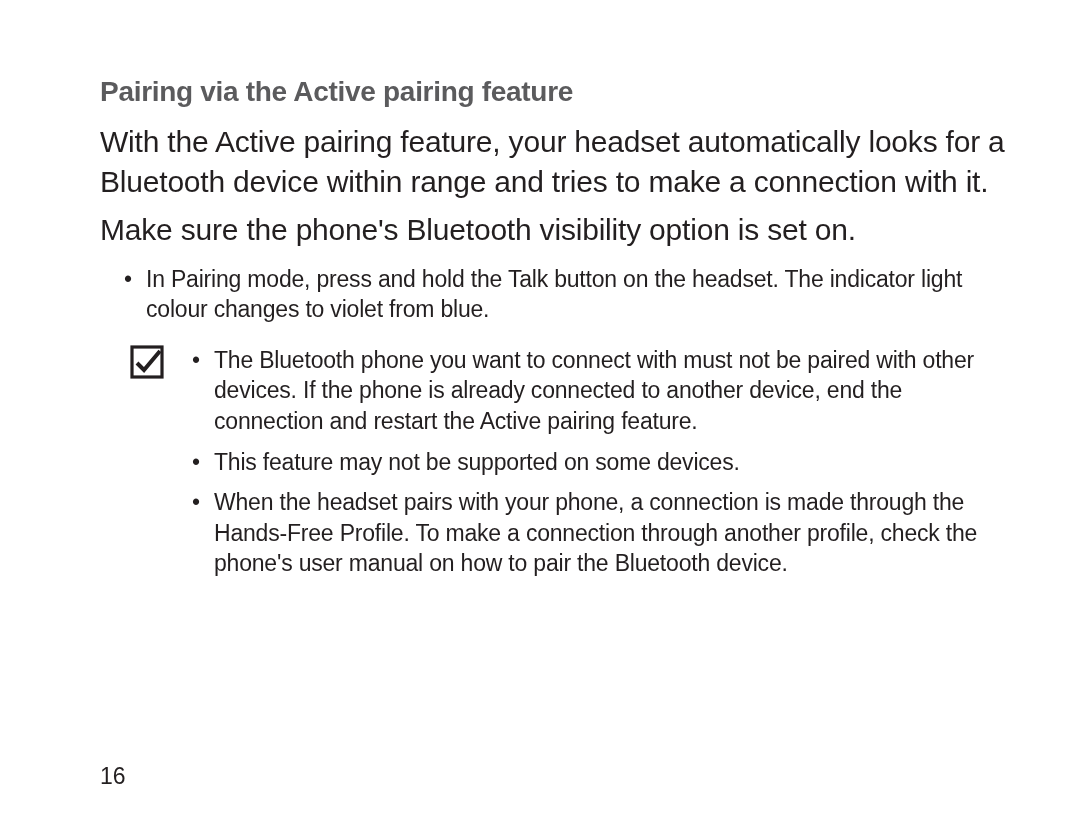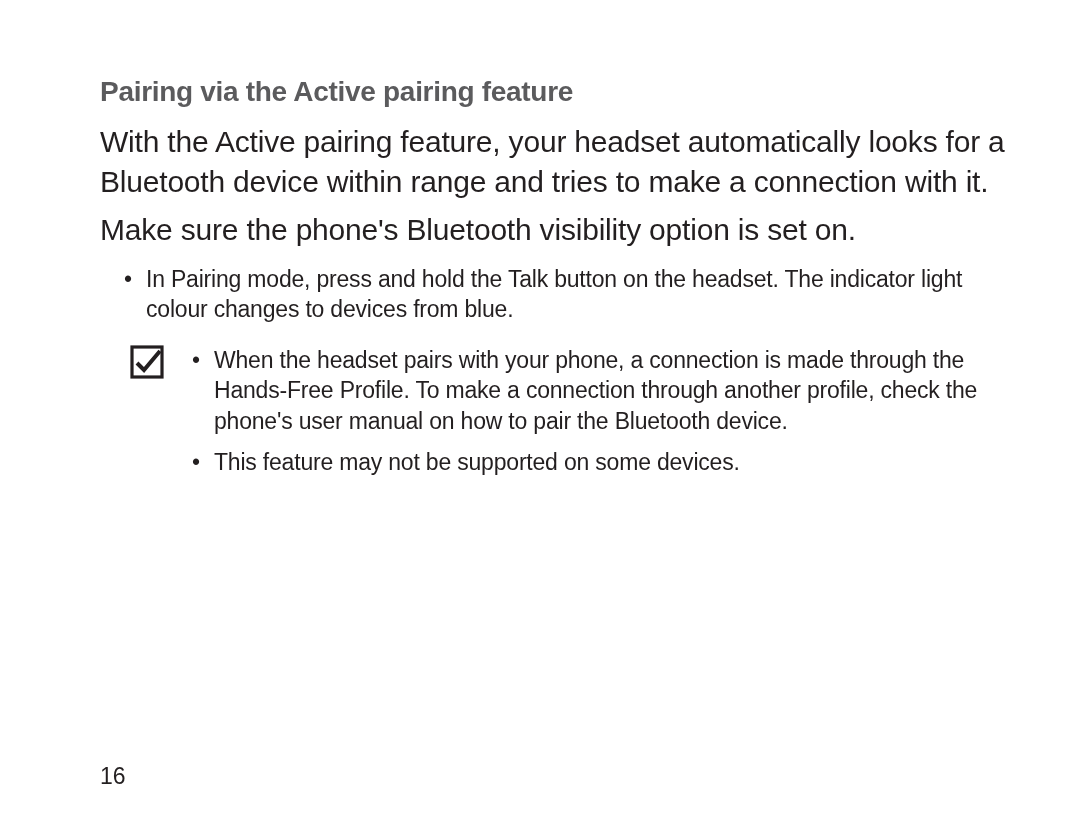--- a/index.html
+++ b/index.html
@@ -98,31 +98,32 @@
 <div class="page">
 
   <h2 class="heading">Pairing via the Active pairing feature</h2>
 
   <p class="intro">
     <span>With the Active pairing feature, your headset automatically looks for a Bluetooth device within range and tries to make a connection with it.</span>
     <span class="line2">Make sure the phone's Bluetooth visibility option is set on.</span>
   </p>
 
   <ul class="primary">
-    <li>In Pairing mode, press and hold the Talk button on the headset. The indicator light colour changes to devices from blue.</li>
+    <li>In Pairing mode, press and hold the Talk button on the headset. The indicator light colour changes to violet from blue.</li>
   </ul>
 
   <div class="note-block">
     <span class="note-icon">
       <svg viewBox="0 0 34 34" width="34" height="34">
         <rect x="2" y="2" width="30" height="30" fill="none" stroke="#231f20" stroke-width="3.2"></rect>
         <path d="M7 18 L14 25 L30 6" fill="none" stroke="#231f20" stroke-width="4" stroke-linecap="butt" stroke-linejoin="miter"></path>
       </svg>
     </span>
     <ul class="note-list">
+      <li>The Bluetooth phone you want to connect with must not be paired with other devices. If the phone is already connected to another device, end the connection and restart the Active pairing feature.</li>
+      <li>This feature may not be supported on some devices.</li>
       <li>When the headset pairs with your phone, a connection is made through the Hands-Free Profile. To make a connection through another profile, check the phone's user manual on how to pair the Bluetooth device.</li>
-      <li>This feature may not be supported on some devices.</li>
     </ul>
   </div>
 
   <div class="page-number">16</div>
 
 </div>
 
 </body></html>

